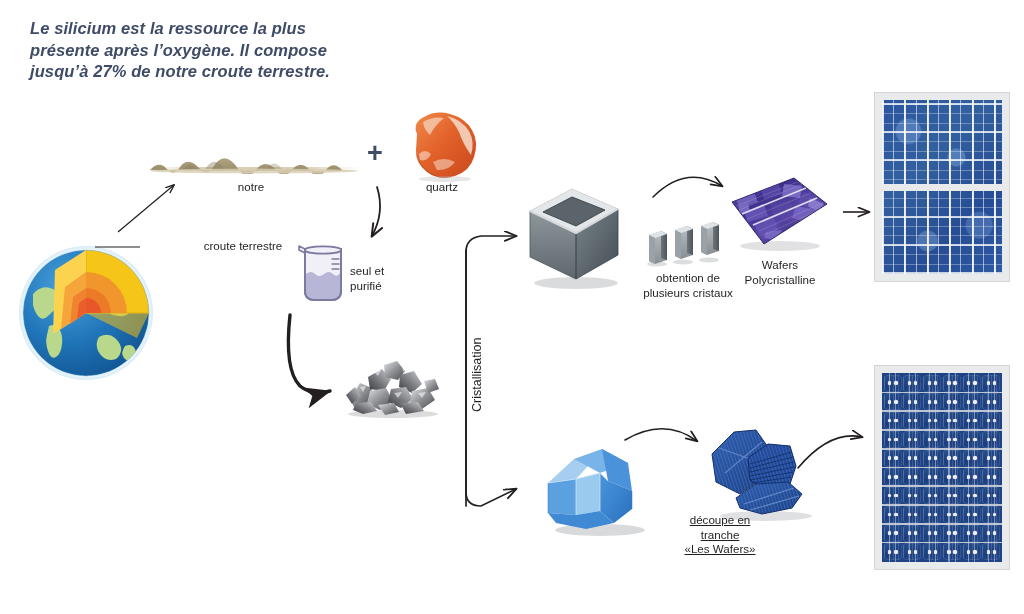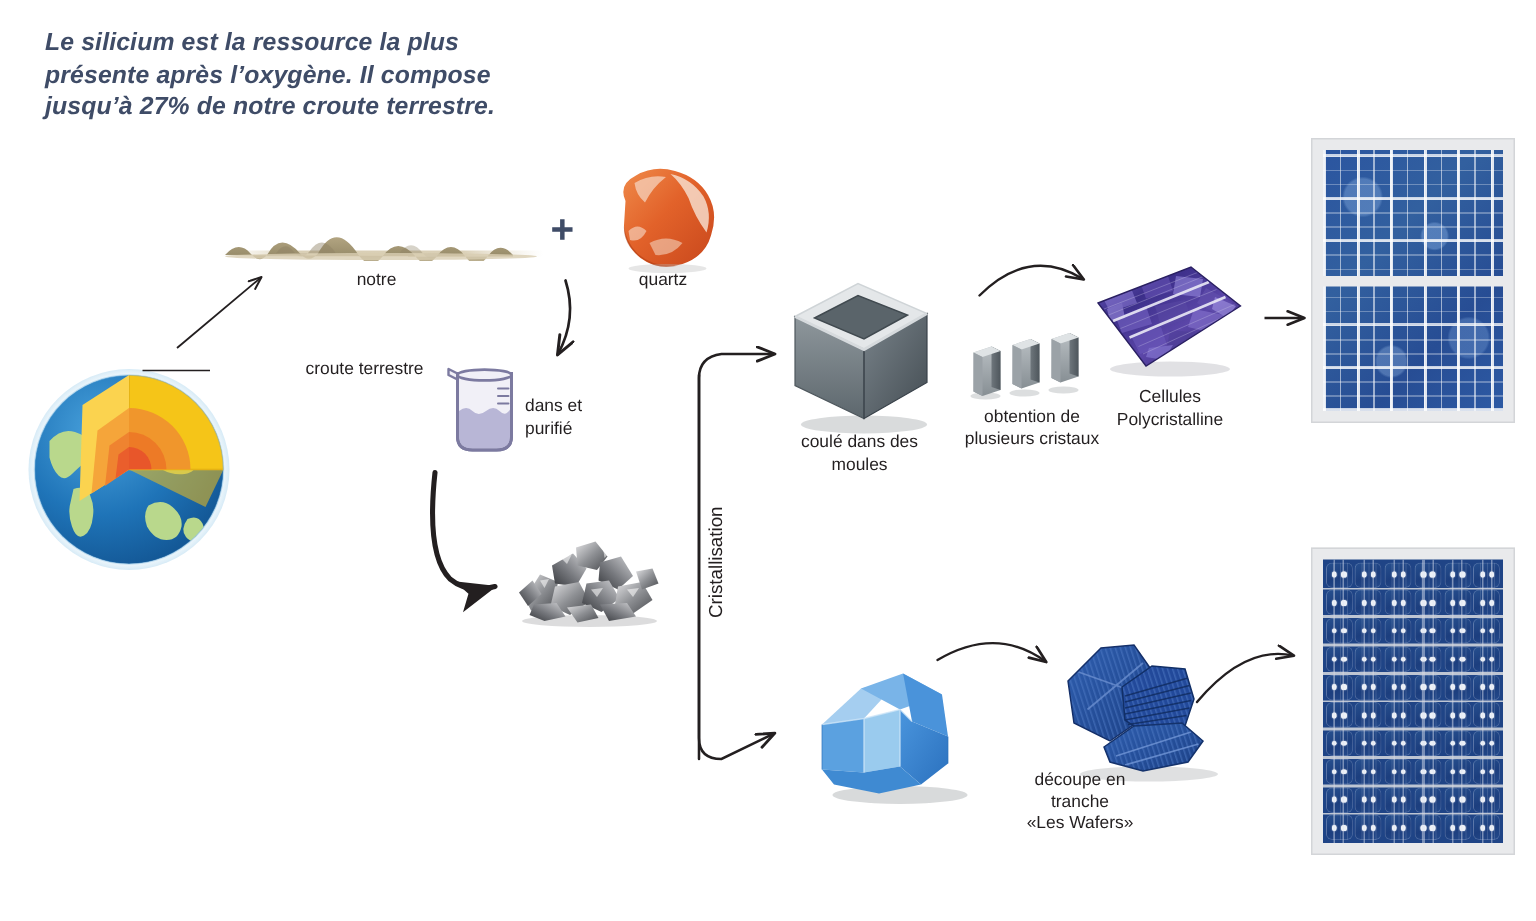--- a/index.html
+++ b/index.html
@@ -203,21 +203,21 @@
       <path d="M10 31 q5-4 9 0 t9 0 t9 0 t7 -1 L44 48 Q44 56 35 56 L19 56 Q10 56 10 48 Z" fill="#b8b6d6"></path>
       <g stroke="#7c7aa0" stroke-width="1.3" stroke-linecap="round">
         <line x1="36" y1="16" x2="43" y2="16"></line>
         <line x1="36" y1="21" x2="43" y2="21"></line>
         <line x1="36" y1="26" x2="43" y2="26"></line>
       </g>
       <path d="M9 6 L9 48 Q9 57 19 57 L35 57 Q45 57 45 48 L45 6" fill="none" stroke="#7c7aa0" stroke-width="2"></path>
       <ellipse cx="27" cy="7" rx="18" ry="3.6" fill="#f1f0f7" stroke="#7c7aa0" stroke-width="1.8"></ellipse>
     </svg>
   </div>
-  <div class="cap" style="left:350px;top:264px;width:90px;text-align:left;">dans et
+  <div class="cap" style="left:350px;top:264px;width:90px;text-align:left;">seul et
 purifié</div>
 
   <div class="abs" id="chunks">
     <svg viewBox="0 0 110 64" width="110" height="64">
       <defs>
         <linearGradient id="mt1" x1="0" y1="0" x2="1" y2="1">
           <stop offset="0%" stop-color="#e2e2e4"></stop>
             <stop offset="50%" stop-color="#8e9094"></stop>
             <stop offset="100%" stop-color="#4a4c50"></stop>
         </linearGradient>
@@ -273,22 +273,20 @@
       <path d="M21 29 L50 14 L83 27 L54 43 Z" fill="none" stroke="#414a50" stroke-width="1"></path>
 
       <path d="M8 28 L54 50 L54 96 L8 74 Z" fill="url(#cubeF)"></path>
 
       <path d="M96 26 L54 50 L54 96 L96 72 Z" fill="url(#cubeR)"></path>
       <path d="M8 28 L54 50 L54 96 L8 74 Z" fill="none" stroke="#4e575d" stroke-width=".8"></path>
       <path d="M96 26 L54 50 L54 96 L96 72 Z" fill="none" stroke="#39424a" stroke-width=".8"></path>
       <path d="M8 28 L54 50 L96 26" fill="none" stroke="#d6dadd" stroke-width="2"></path>
     </svg>
   </div>
-  <div class="cap" style="left:503px;top:288px;width:140px;">coulé dans des
-moules</div>
 
   <div class="abs" id="crystals">
     <svg viewBox="0 0 82 55" width="82" height="55">
       <defs>
         <linearGradient id="brF" x1="0" y1="0" x2="0" y2="1">
           <stop offset="0%" stop-color="#b9bfc3"></stop>
             <stop offset="100%" stop-color="#878f94"></stop>
         </linearGradient>
         <linearGradient id="brS" x1="0" y1="0" x2="1" y2="0">
           <stop offset="0%" stop-color="#6e767c"></stop>
@@ -364,21 +362,21 @@
           <line x1="12" y1="34" x2="76" y2="9"></line>
           <line x1="15" y1="38" x2="79" y2="12"></line>
           <line x1="23" y1="47" x2="87" y2="21"></line>
           <line x1="35" y1="59" x2="99" y2="31"></line>
           <line x1="38" y1="64" x2="101" y2="35"></line>
         </g>
       </g>
       <path d="M8 30 L70 6 L103 32 L40 72 Z" fill="none" stroke="#2a2062" stroke-width=".9"></path>
     </svg>
   </div>
-  <div class="cap" style="left:728px;top:258px;width:104px;">Cellules
+  <div class="cap" style="left:728px;top:258px;width:104px;">Wafers
 Polycristalline</div>
 
   <div class="abs" id="ingot">
     <svg viewBox="0 0 120 105" width="120" height="105">
       <defs>
         <linearGradient id="igTop" x1="0" y1="0" x2="1" y2="1">
           <stop offset="0%" stop-color="#77b4e8"></stop>
             <stop offset="100%" stop-color="#4a93da"></stop>
         </linearGradient>
         <linearGradient id="igFront" x1="0" y1="0" x2="0" y2="1">
@@ -466,21 +464,21 @@
         <path d="M44 78 L64 64 L96 62 L110 74 L100 88 L70 94 L48 88 Z" fill="url(#wfF)"></path>
         <path d="M44 78 L64 64 L96 62 L110 74 L100 88 L70 94 L48 88 Z" fill="url(#fing)"></path>
         <g stroke="#7296d6" stroke-width="1.2" opacity=".8">
           <line x1="52" y1="84" x2="102" y2="68"></line>
           <line x1="58" y1="90" x2="107" y2="76"></line>
         </g>
         <path d="M44 78 L64 64 L96 62 L110 74 L100 88 L70 94 L48 88 Z" fill="none" stroke="#14326c" stroke-width="1"></path>
       </g>
     </svg>
   </div>
-  <div class="cap" style="left:660px;top:513px;width:120px;">découpe en
+  <div class="cap" style="left:660px;top:513px;width:120px;text-decoration:underline;">découpe en
 tranche
 «Les Wafers»</div>
 
   <div class="panel" style="left:874px;top:92px;width:136px;height:190px;">
     <div class="glass poly-glass">
       <div class="poly-split" style="top:50%;margin-top:-3.5px;"></div>
     </div>
   </div>
 
   <div class="panel" style="left:874px;top:365px;width:136px;height:205px;">

